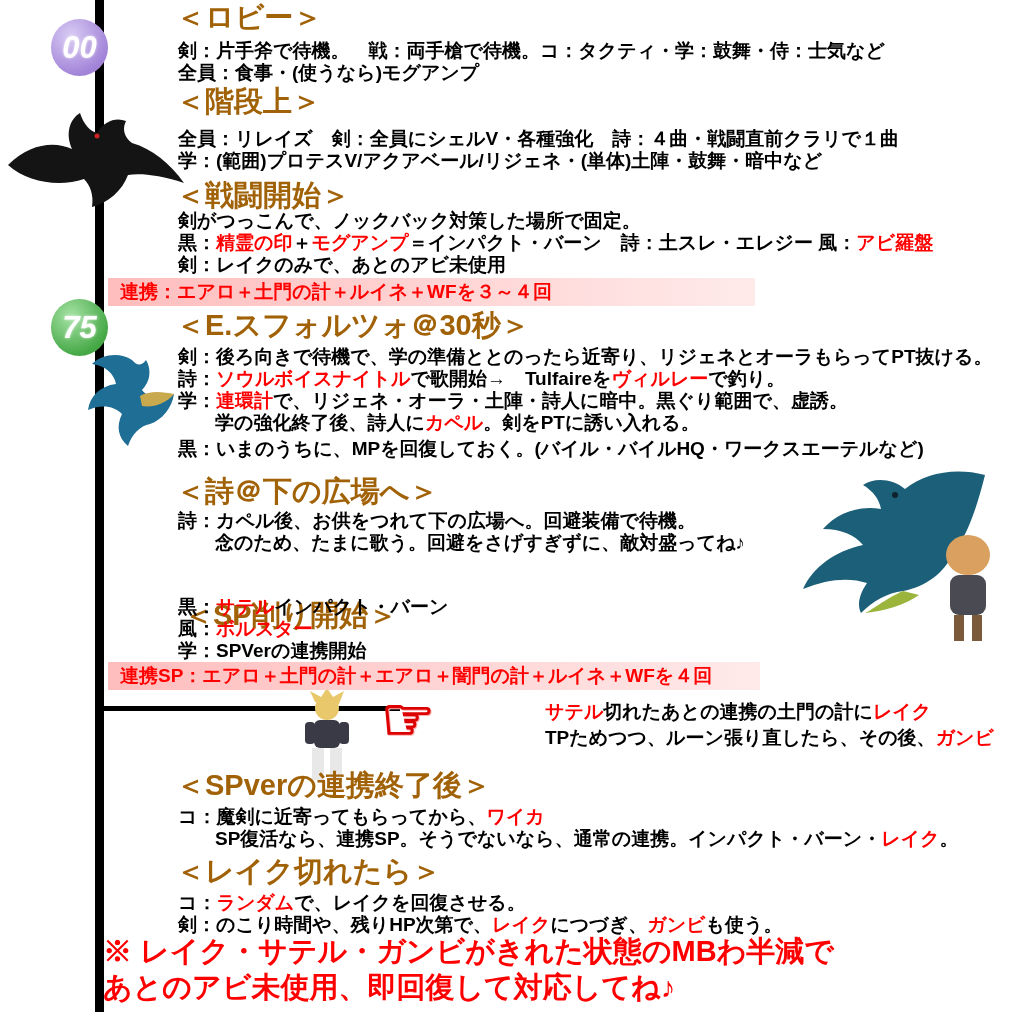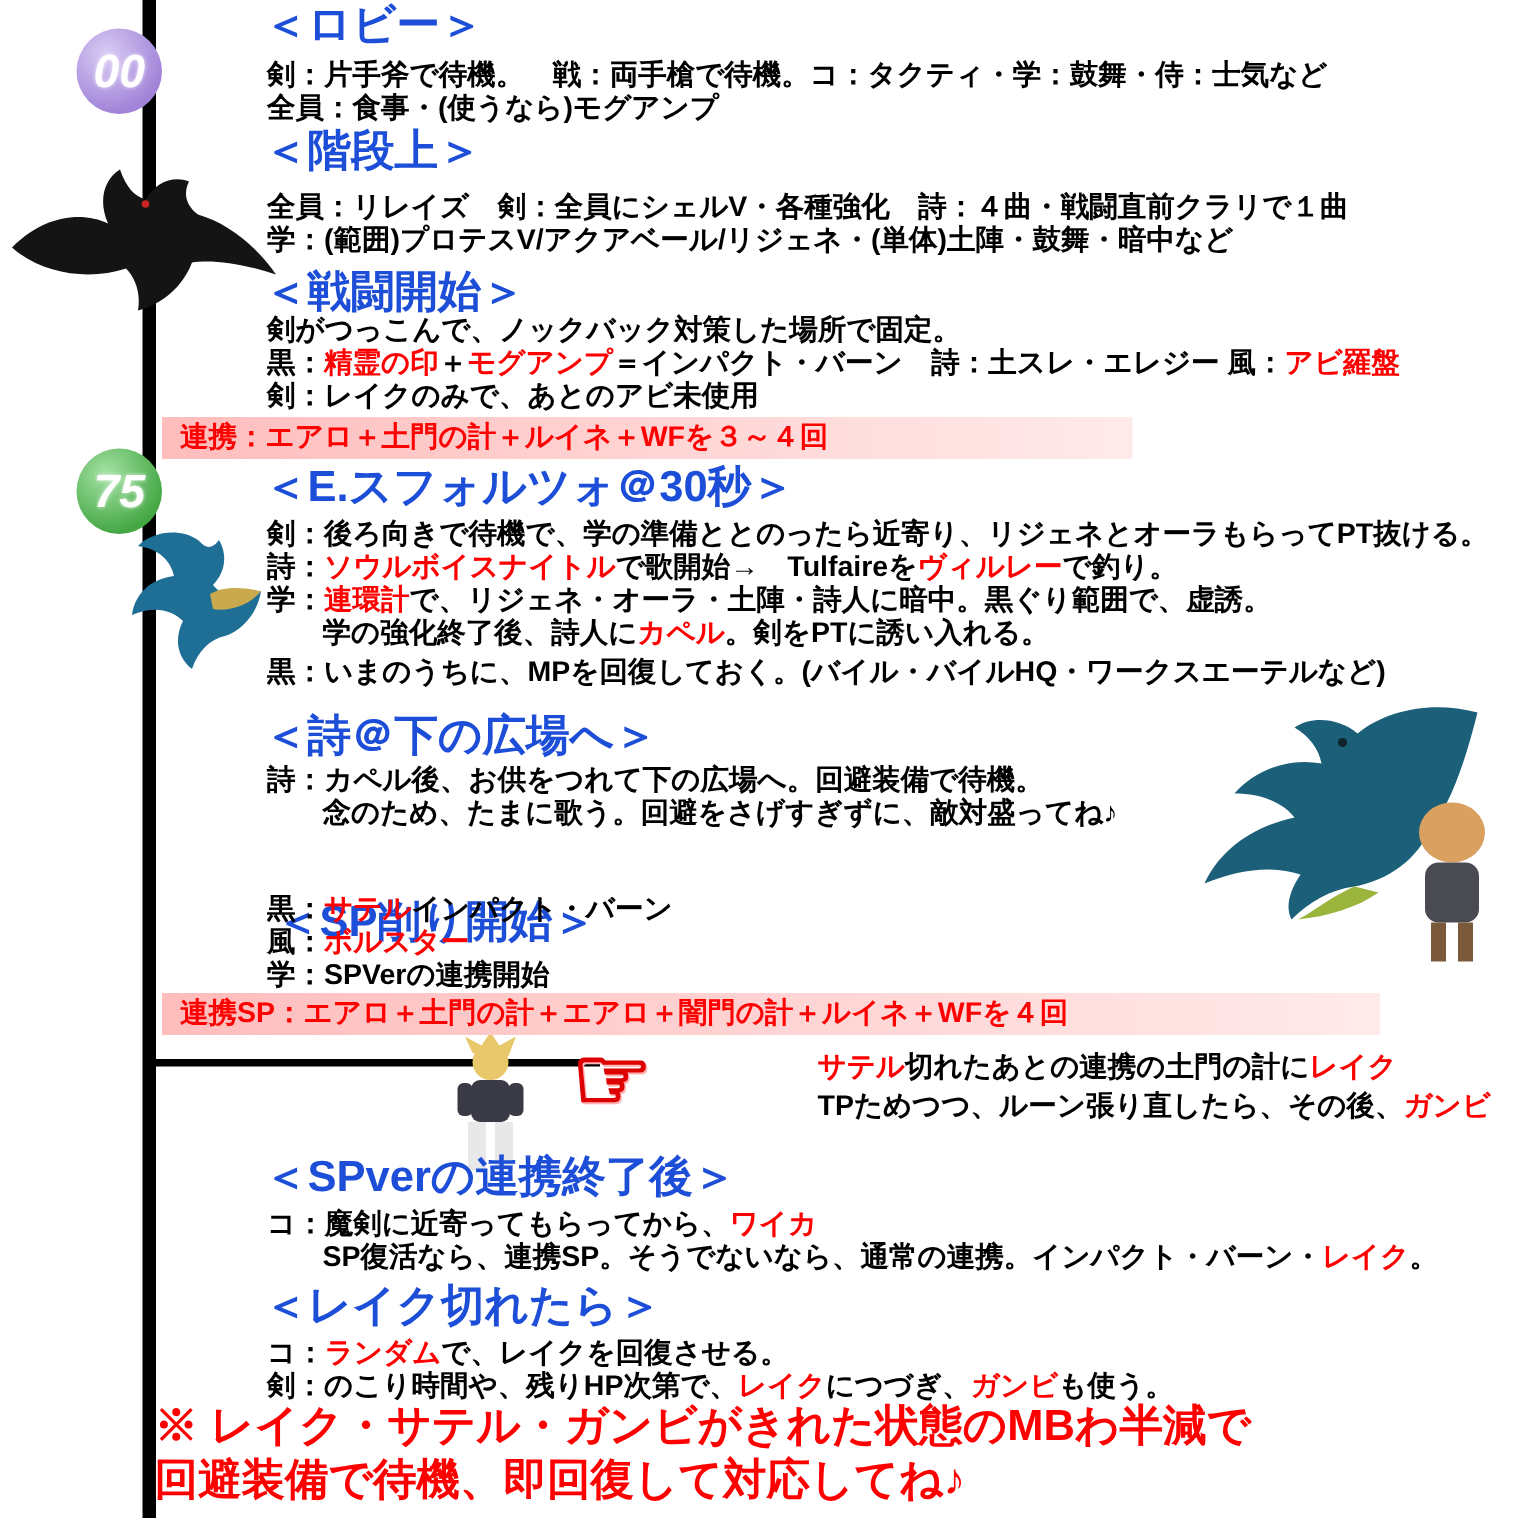--- a/index.html
+++ b/index.html
@@ -18,21 +18,21 @@
   .badge {
     position:absolute; left:51px; width:57px; height:57px; border-radius:50%;
     display:flex; align-items:center; justify-content:center;
     font-size:31px; font-weight:bold; font-style:italic; color:#fff; z-index:3;
     text-shadow:0 0 3px rgba(255,255,255,.75);
   }
   .badge-0 { background:radial-gradient(circle at 35% 30%, #d9ccf4, #a283d8 72%); }
   .badge-1 { background:radial-gradient(circle at 35% 30%, #a5e2a5, #45a845 72%); }
 
   .sec-header {
-    position:absolute; color:#1d4ed8; font-size:29px; font-weight:bold;
+    position:absolute; color:#a16207; font-size:29px; font-weight:bold;
     line-height:1.05; white-space:nowrap; z-index:4;
   }
   .body-line {
     position:absolute; font-size:19px; font-weight:bold; color:#000;
     line-height:1.15; white-space:nowrap; z-index:4;
   }
   .body-line .red, .red { color:#ff0000; }
   .highlight {
     background:linear-gradient(to right, #ffbdbd, #ffeaea);
     padding:3px 12px; z-index:3;
@@ -114,28 +114,28 @@
       <div class="body-line" style="top: 390px; left: 178px;"><span>学：</span><span class="red">連環計</span><span>で、リジェネ・オーラ・土陣・詩人に暗中。黒ぐり範囲で、虚誘。</span></div>
       <div class="body-line" style="top: 412px; left: 215px;"><span>学の強化終了後、詩人に</span><span class="red">カペル</span><span>。剣をPTに誘い入れる。</span></div>
       <div class="body-line" style="top: 438px; left: 178px;"><span>黒：いまのうちに、MPを回復しておく。(バイル・バイルHQ・ワークスエーテルなど)</span></div>
       <div class="sec-header" style="top: 476px; left: 176px;">＜詩＠下の広場へ＞</div>
       <div class="body-line" style="top: 510px; left: 178px;"><span>詩：カペル後、お供をつれて下の広場へ。回避装備で待機。</span></div>
       <div class="body-line" style="top: 532px; left: 215px;"><span>念のため、たまに歌う。回避をさげすぎずに、敵対盛ってね♪</span></div>
       <div class="sec-header" style="top: 560px; left: 184px; margin-top: 40px;">＜SP削り開始＞</div>
       <div class="body-line" style="top: 596px; left: 178px;"><span>黒：</span><span class="red">サテル</span><span>インパクト・バーン</span></div>
       <div class="body-line" style="top: 618px; left: 178px;"><span>風：</span><span class="red">ボルスター</span></div>
       <div class="body-line" style="top: 640px; left: 178px;"><span>学：SPVerの連携開始</span></div>
-      <div class="body-line highlight" style="top: 662px; left: 108px; width: 812px;"><span class="red">連携SP：エアロ＋土門の計＋エアロ＋闇門の計＋ルイネ＋WFを４回</span></div>
+      <div class="body-line highlight" style="top: 662px; left: 108px; width: 652px;"><span class="red">連携SP：エアロ＋土門の計＋エアロ＋闇門の計＋ルイネ＋WFを４回</span></div>
       <div class="sec-header" style="top: 770px; left: 176px;">＜SPverの連携終了後＞</div>
       <div class="body-line" style="top: 806px; left: 178px;"><span>コ：魔剣に近寄ってもらってから、</span><span class="red">ワイカ</span></div>
       <div class="body-line" style="top: 828px; left: 215px;"><span>SP復活なら、連携SP。そうでないなら、通常の連携。インパクト・バーン・</span><span class="red">レイク</span><span>。</span></div>
       <div class="sec-header" style="top: 856px; left: 176px;">＜レイク切れたら＞</div>
       <div class="body-line" style="top: 892px; left: 178px;"><span>コ：</span><span class="red">ランダム</span><span>で、レイクを回復させる。</span></div>
       <div class="body-line" style="top: 914px; left: 178px;"><span>剣：のこり時間や、残りHP次第で、</span><span class="red">レイク</span><span>につづぎ、</span><span class="red">ガンビ</span><span>も使う。</span></div>
       <div class="body-line callout" style="top: 701px; left: 545px;"><span class="red">サテル</span><span>切れたあとの連携の土門の計に</span><span class="red">レイク</span></div>
       <div class="body-line callout" style="top: 727px; left: 545px;"><span>TPためつつ、ルーン張り直したら、その後、</span><span class="red">ガンビ</span></div>
       <div class="body-line footer" style="top: 936px; left: 103px;"><span class="red">※ レイク・サテル・ガンビがきれた状態のMBわ半減で</span></div>
-      <div class="body-line footer" style="top: 972px; left: 103px;"><span class="red">回避装備で待機、即回復して対応してね♪</span></div>
+      <div class="body-line footer" style="top: 972px; left: 103px;"><span class="red">あとのアビ未使用、即回復して対応してね♪</span></div>
       <div class="badge badge-0" style="top: 19px;">00</div>
       <div class="badge badge-1" style="top: 299px;">75</div>
     </div>
 
 </div>
 
 </body></html>

